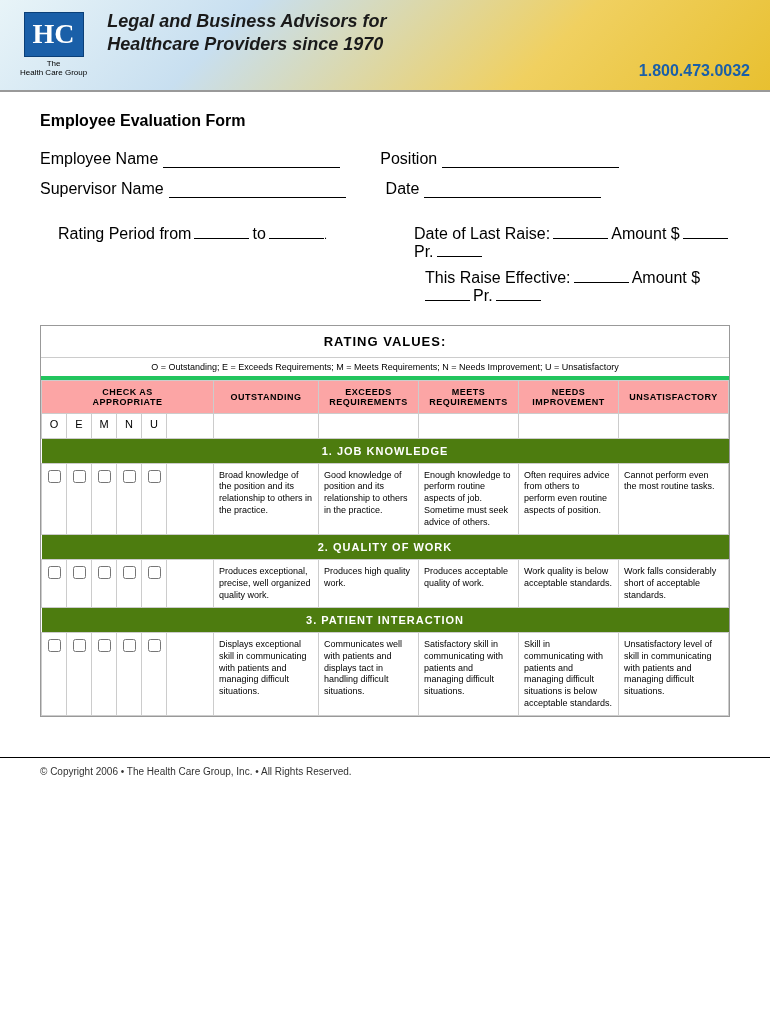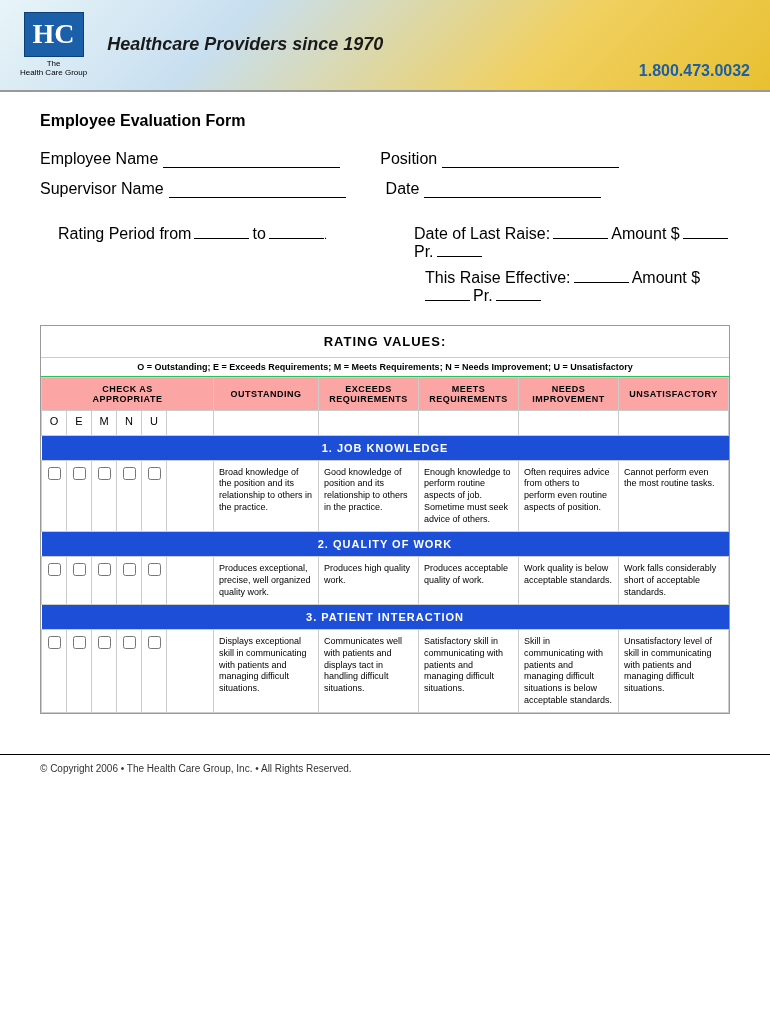--- a/index.html
+++ b/index.html
@@ -139,22 +139,21 @@
       font-weight: bold;
       font-size: 13px;
       letter-spacing: 1px;
     }
 
     .rating-legend {
       text-align: center;
       font-size: 9px;
       padding: 4px 8px;
       border-top: 1px solid #ccc;
-      border-bottom: 1px solid #22c55e;
-      font-weight: bold;
+      border-bottom: 4px solid #22c55e;
     }
 
     table {
       width: 100%;
       border-collapse: collapse;
     }
 
     .col-headers th {
       border: 1px solid #ccc;
       padding: 6px 4px;
@@ -167,21 +166,21 @@
     }
 
     .checkbox-row td {
       border: 1px solid #ccc;
       padding: 4px;
       text-align: center;
       height: 25px;
     }
 
     .section-header td {
-      background: #1d4ed8;
+      background: #4d7c0f;
       color: #fff;
       text-align: center;
       padding: 6px;
       font-size: 11px;
       letter-spacing: 1px;
       font-weight: bold;
     }
 
     .content-row td {
       border: 1px solid #ccc;
@@ -226,21 +225,21 @@
     <div class="logo-box">
       <span>HC</span>
     </div>
     <div class="logo-sub">
       <span>The</span><br>
       <span>Health Care Group</span>
     </div>
   </div>
   <div class="header-text">
     <h1>
-      <br>
+      <span>Legal and Business Advisors for</span><br>
       <span>Healthcare Providers since 1970</span>
     </h1>
     <div class="phone-number">1.800.473.0032</div>
   </div>
 </div>
 
 <div class="main-content">
 
   <div class="form-title">Employee Evaluation Form</div>
 

